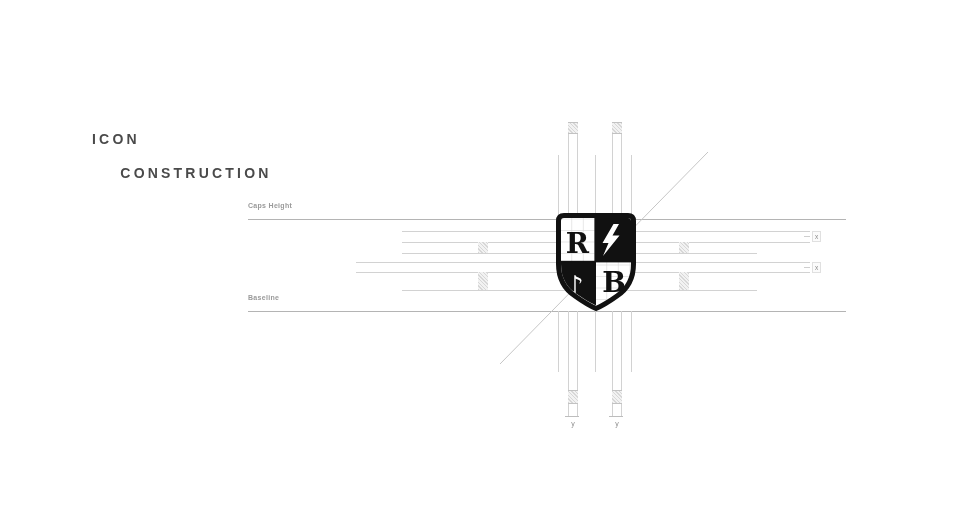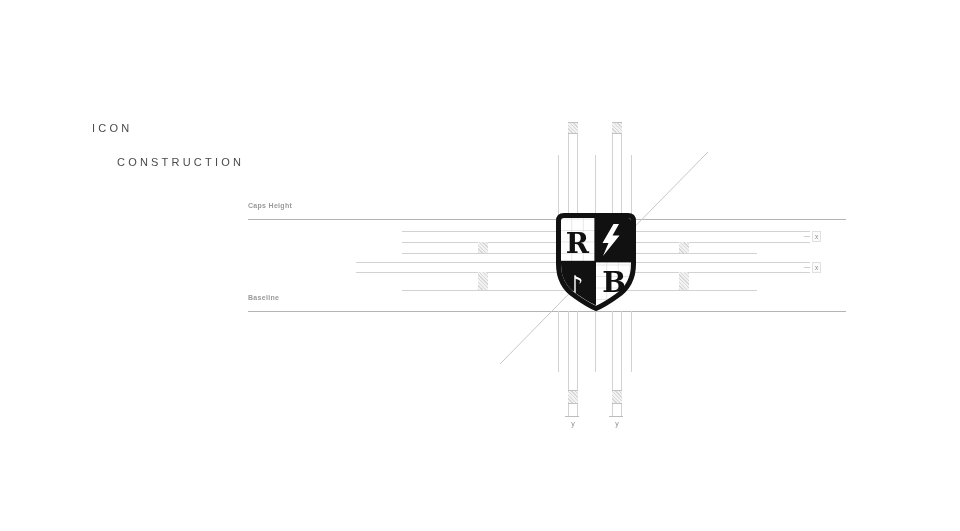--- a/index.html
+++ b/index.html
@@ -2,22 +2,22 @@
 <html><head>
 <meta charset="utf-8">
 <style>
   html,body{margin:0;padding:0;background:#ffffff;}
   #canvas{
     position:relative;width:960px;height:531px;background:#ffffff;overflow:hidden;
     font-family:"Liberation Sans","DejaVu Sans",sans-serif;
   }
   
   .page-title{
-    position:absolute;left:92px;top:120px;
-    font-size:11px;font-weight:400;letter-spacing:3.2px;line-height:17px;
+    position:absolute;left:92px;top:131px;
+    font-size:14px;font-weight:700;letter-spacing:3.2px;line-height:17px;
     color:#4a4a4a;white-space:pre;
   }
   .guide-label{
     position:absolute;font-size:7px;font-weight:700;letter-spacing:.3px;color:#9a9a9a;
   }
   
   .major-line{position:absolute;height:1px;background:#b4b4b4;}
   .h-guide{position:absolute;height:1px;background:#d2d2d2;}
   .v-guide{position:absolute;width:1px;background:#d2d2d2;}
   .cap-line{position:absolute;height:1px;background:#bdbdbd;}

